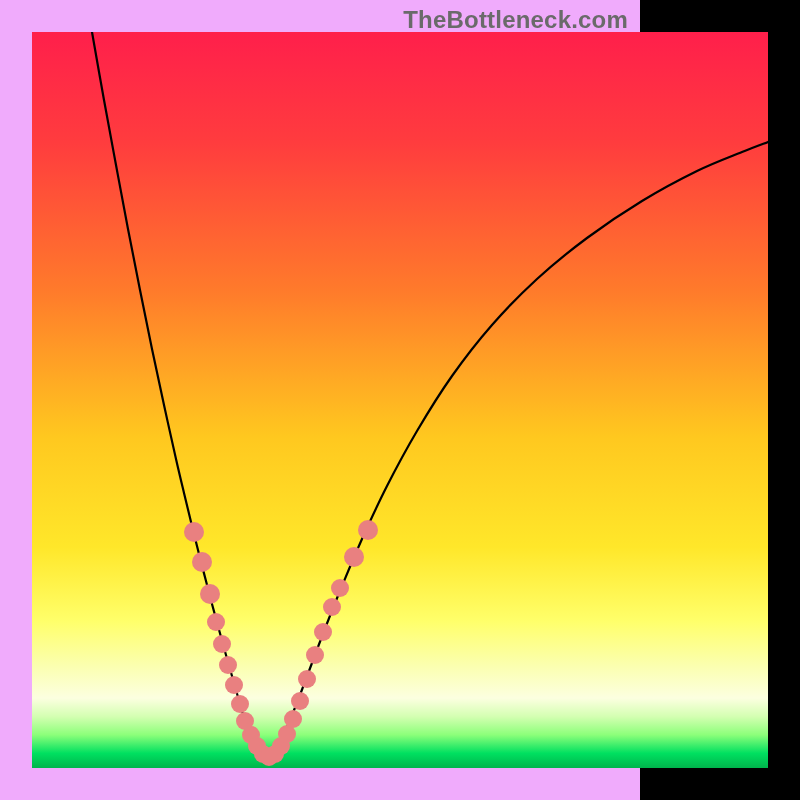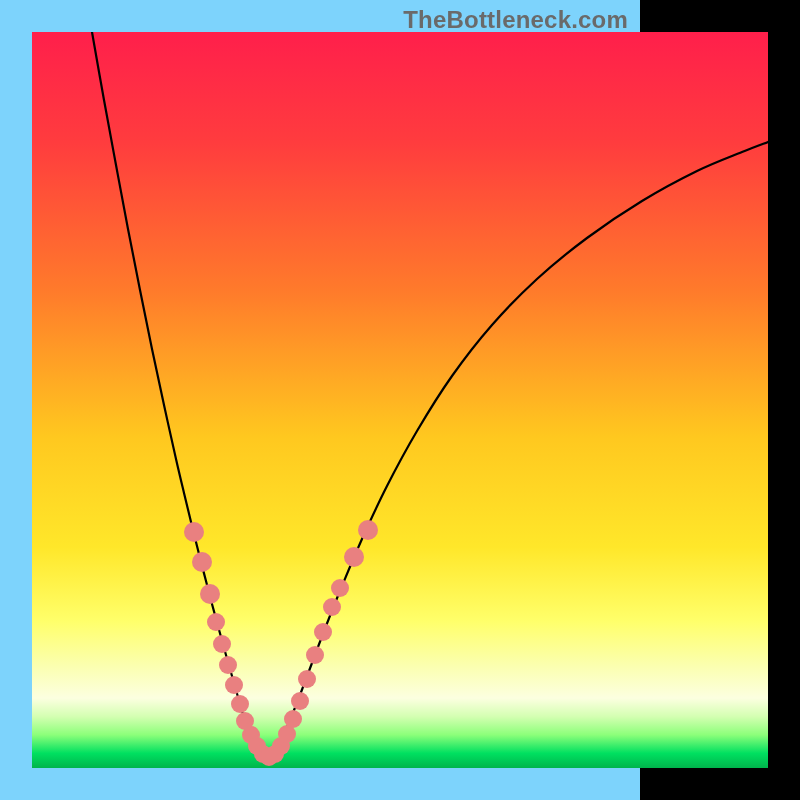--- a/index.html
+++ b/index.html
@@ -10,21 +10,21 @@
     overflow: hidden;
     background: #000;
     font-family: Arial, Helvetica, sans-serif;
   }
   .frame {
     position: absolute;
     left: 0;
     top: 0;
     width: 640px;
     height: 800px;
-    background: #7dd3fc;
+    background: #f0abfc;
   }
   .plot {
     position: absolute;
     left: 32px;
     top: 32px;
     width: 736px;
     height: 736px;
     overflow: hidden;
   }
   .watermark {

